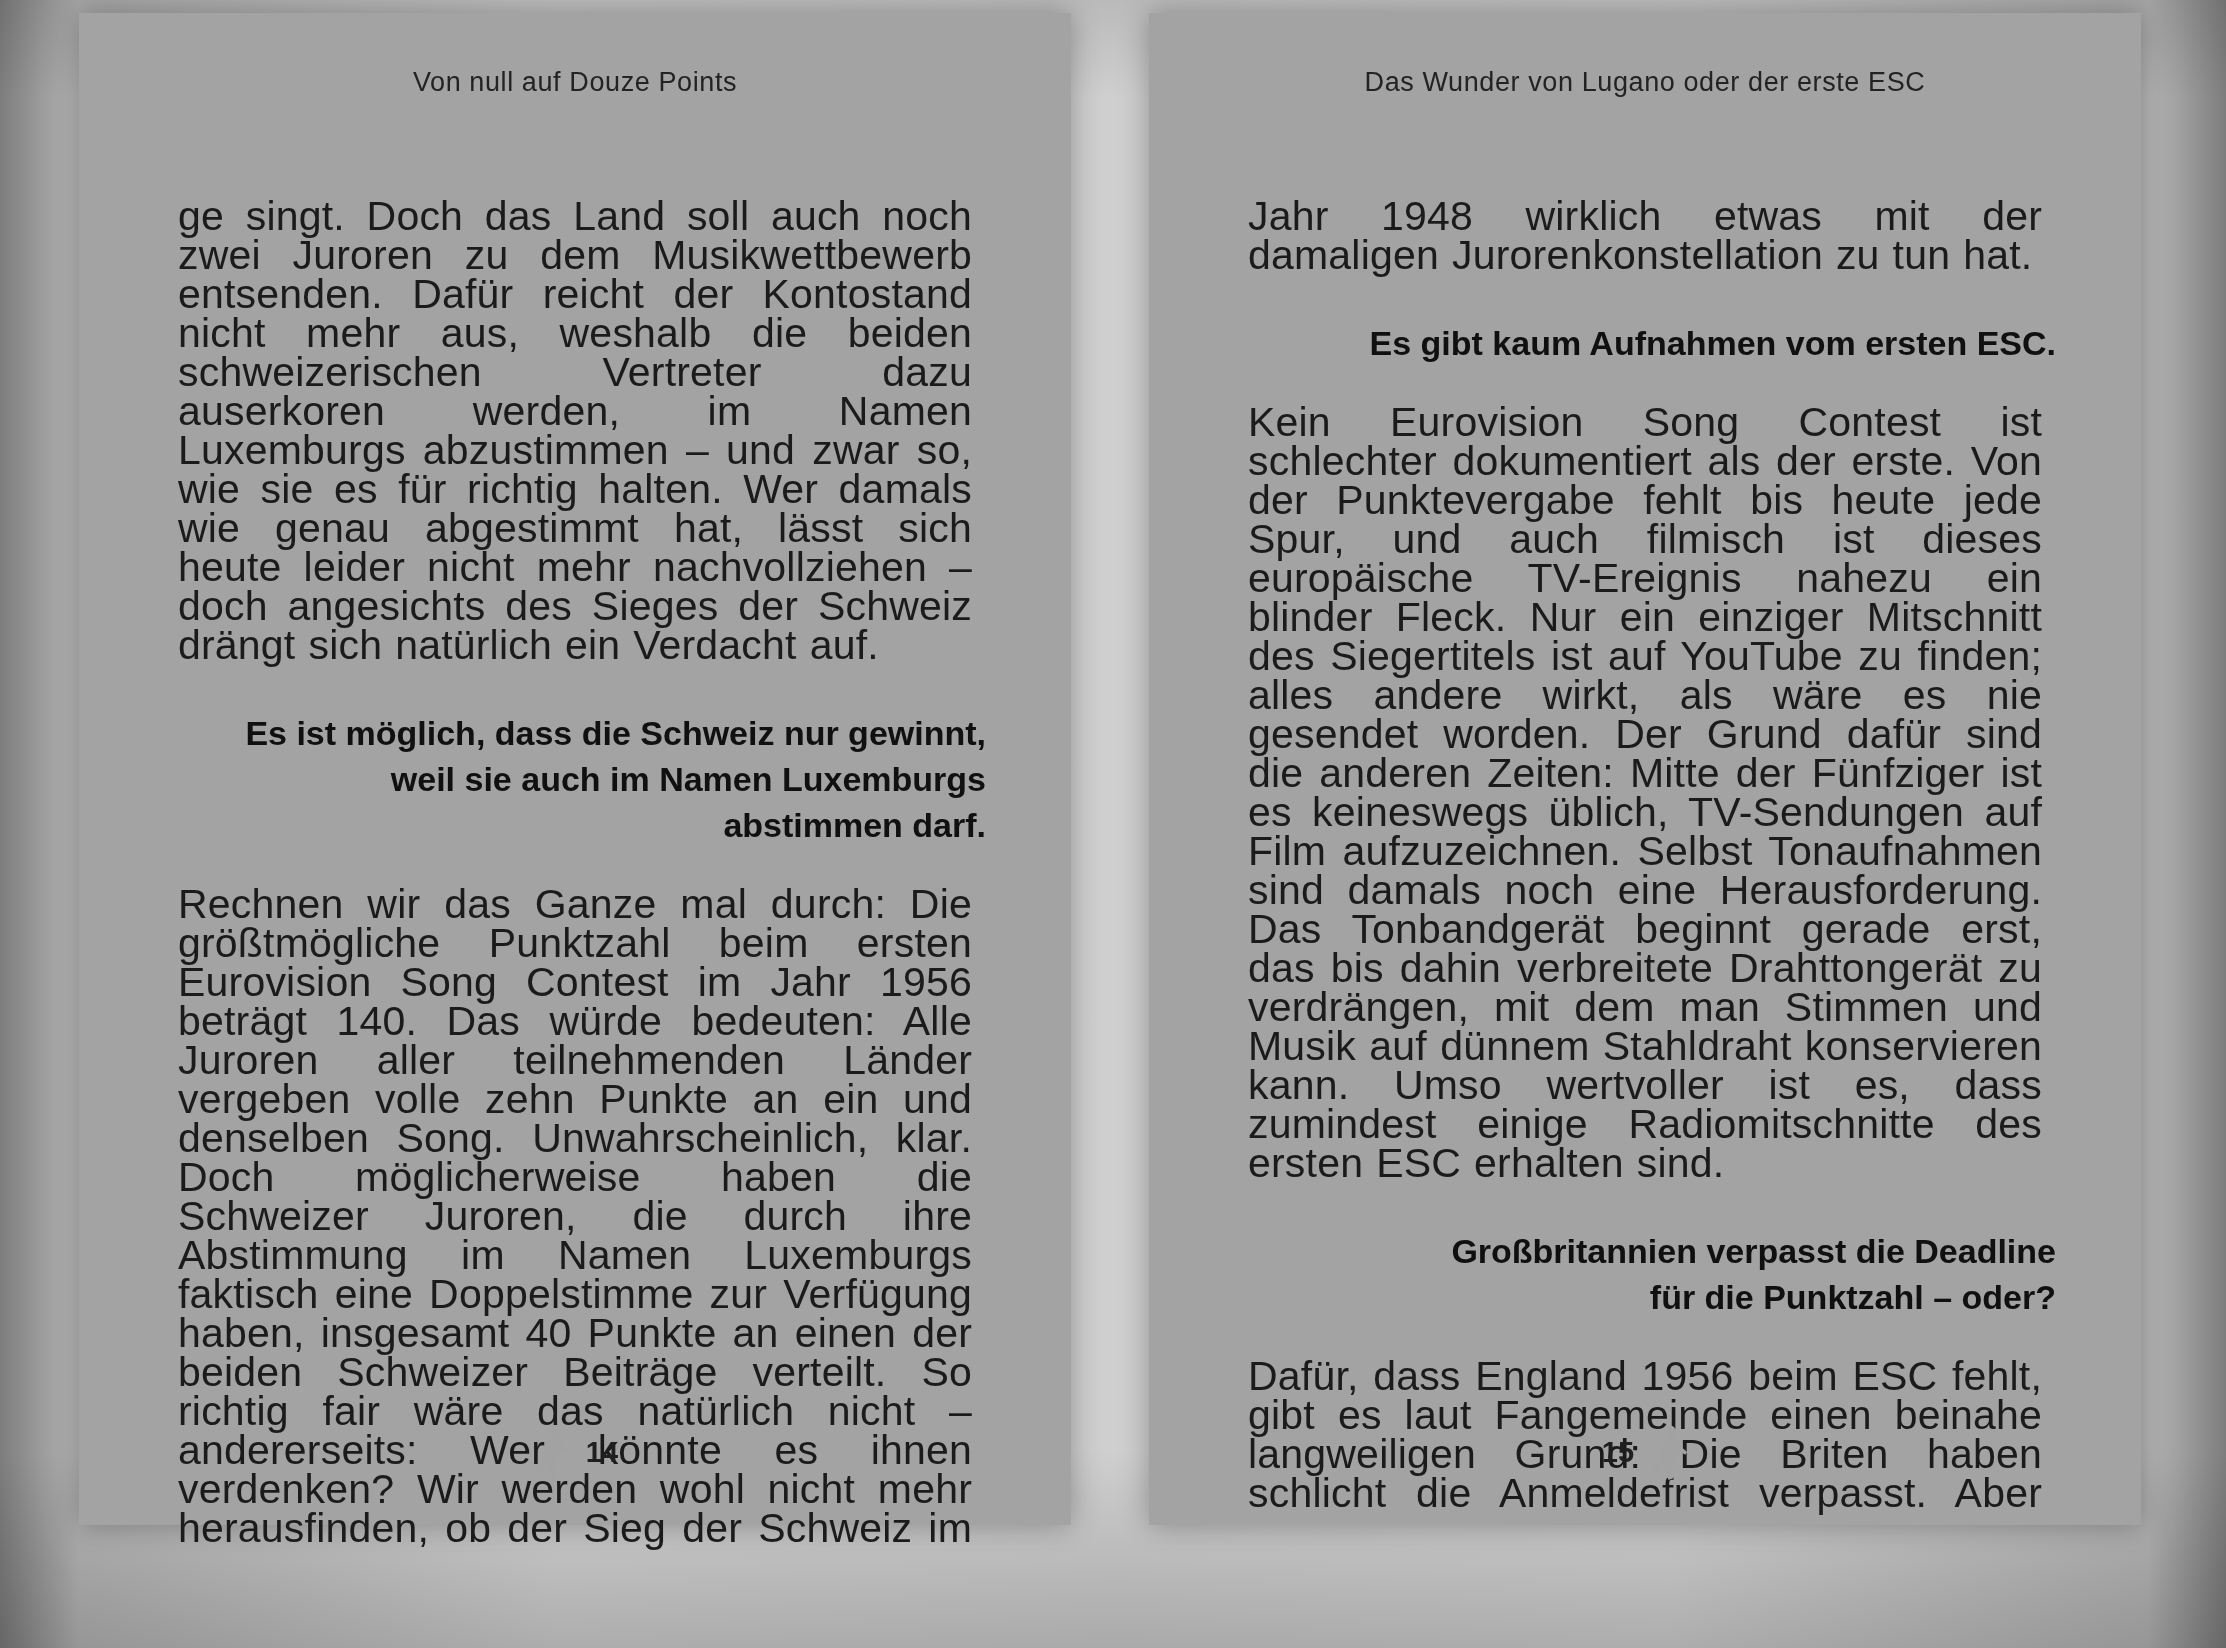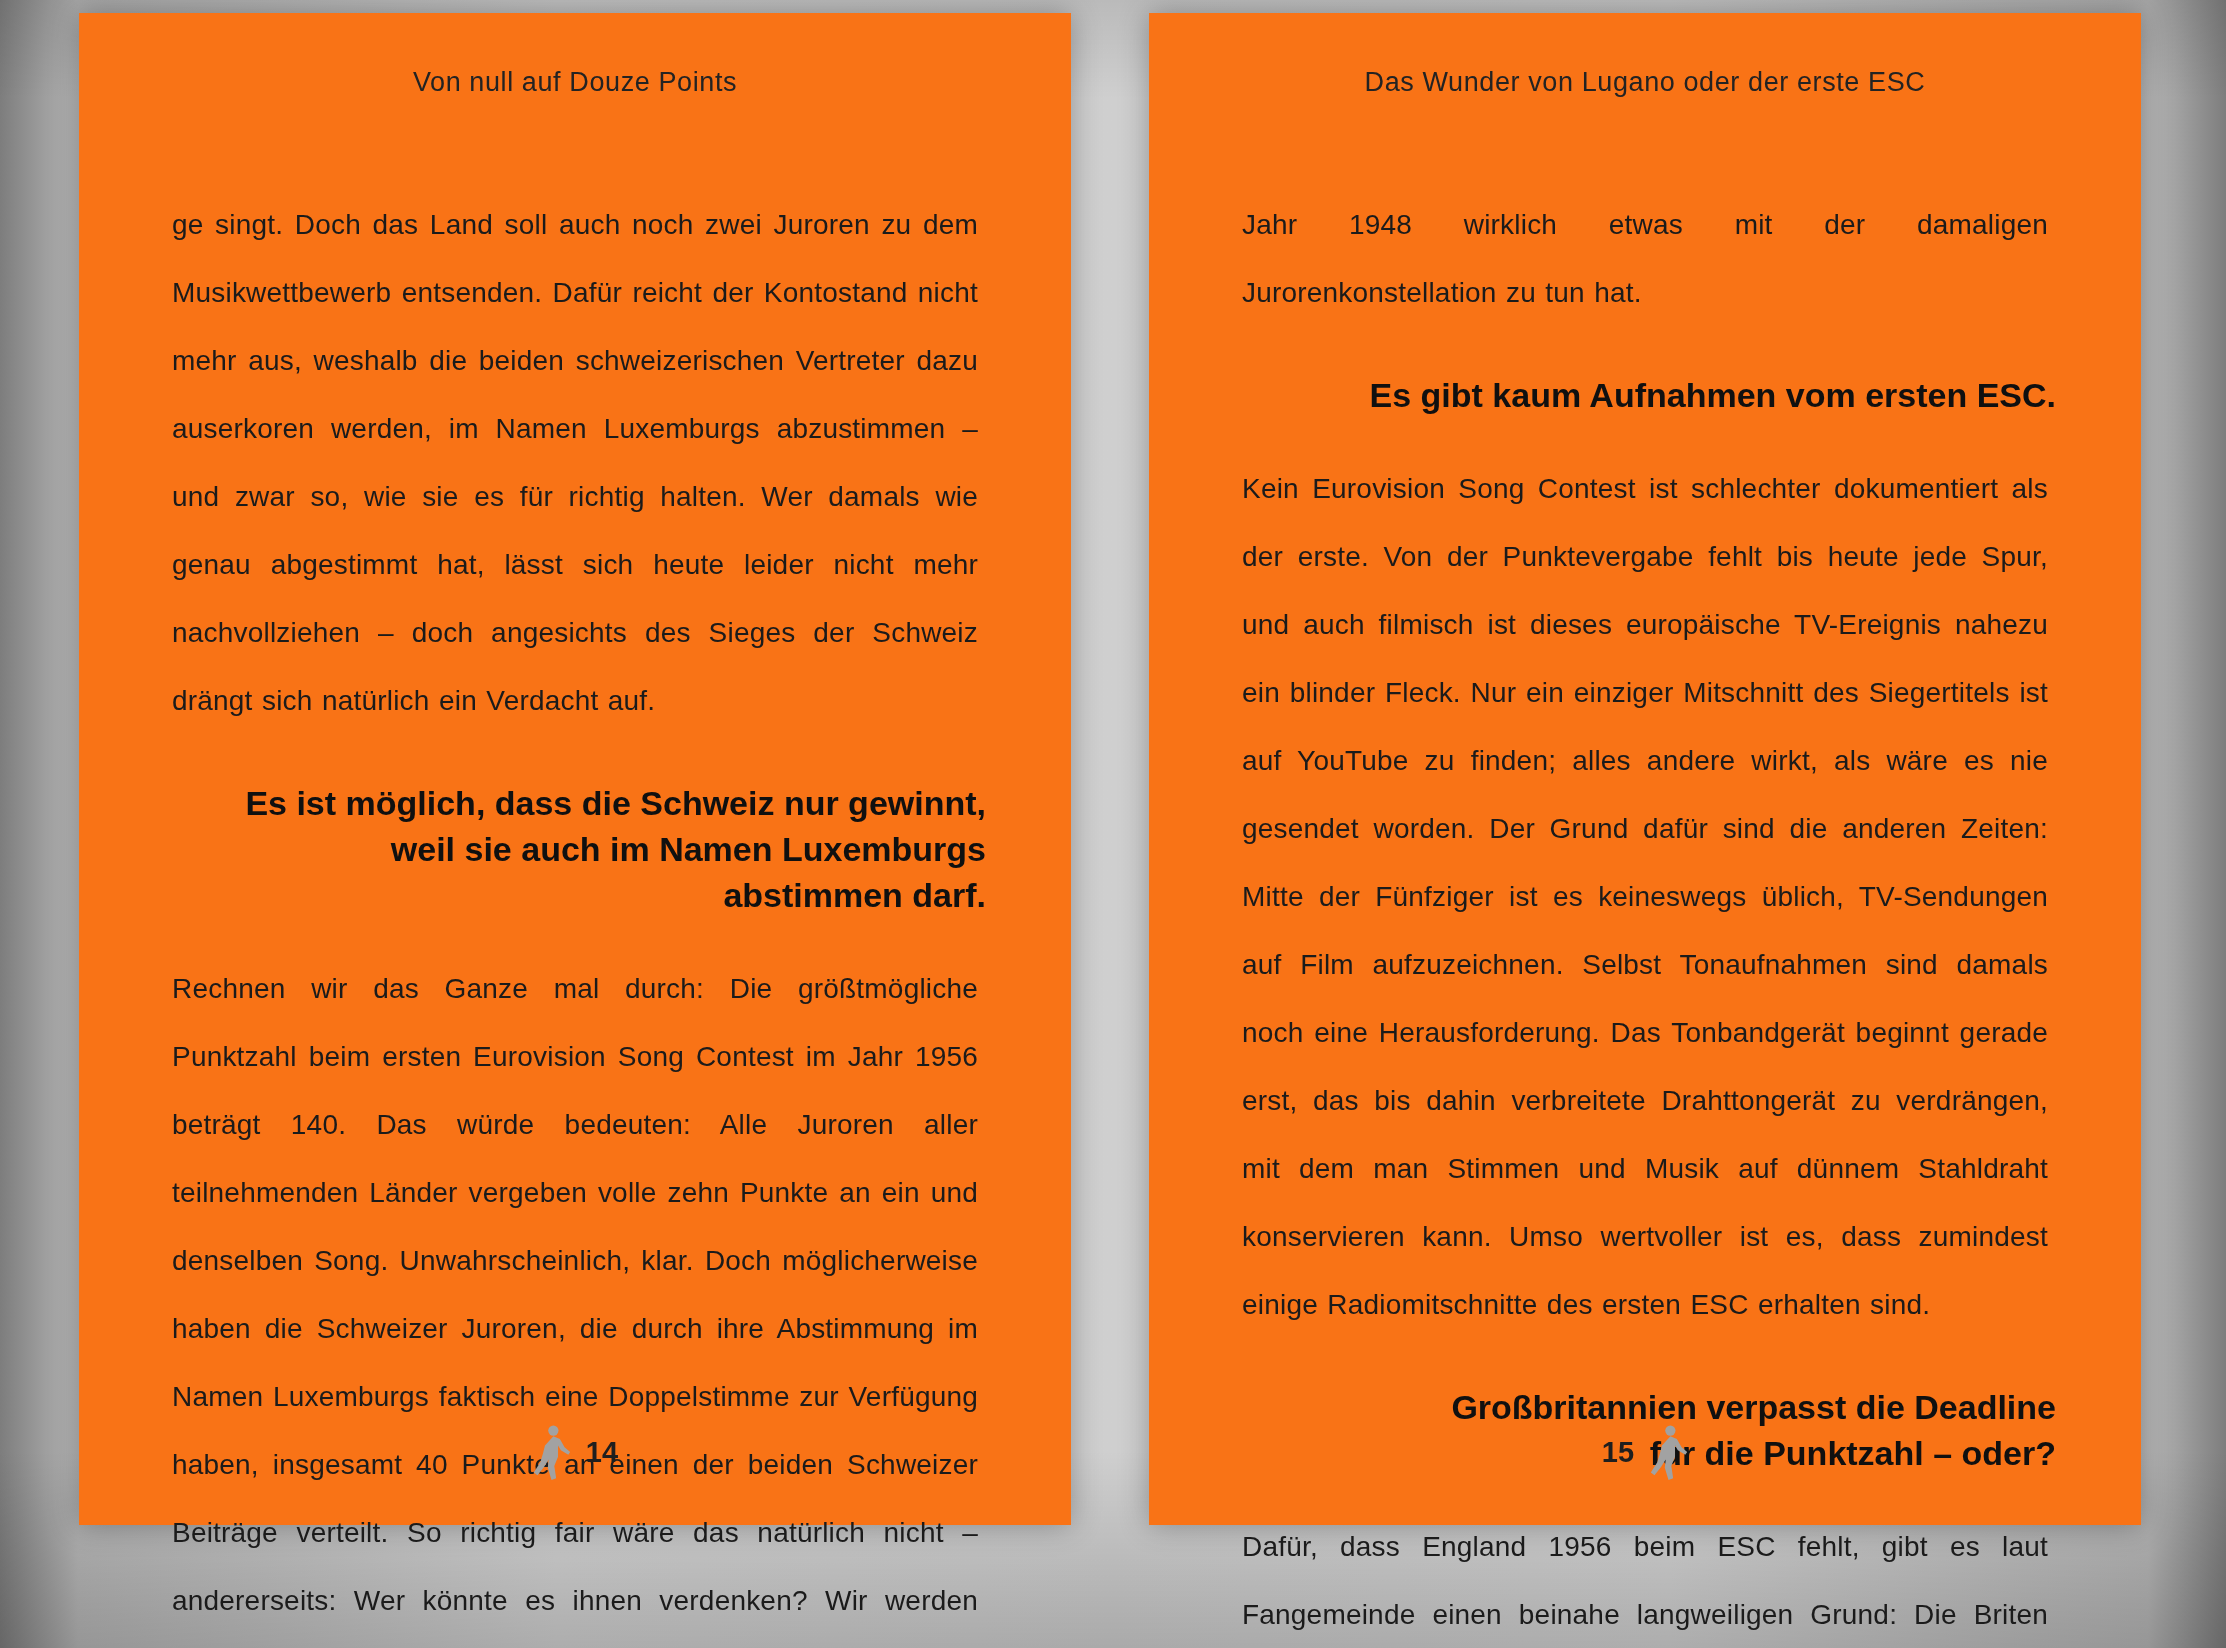--- a/index.html
+++ b/index.html
@@ -14,41 +14,41 @@
     font-family: "Liberation Sans", sans-serif;
     background:
       linear-gradient(to bottom, rgba(0,0,0,0.10) 0%, rgba(0,0,0,0) 6%, rgba(0,0,0,0) 88%, rgba(0,0,0,0.18) 100%),
       linear-gradient(to right, #7d7d7d 0%, #b7b7b7 3.5%, #d3d3d3 25%, #cfcfcf 50%, #d3d3d3 75%, #b7b7b7 96.5%, #7d7d7d 100%);
   }
   .page {
     position: absolute;
     top: 13px;
     width: 992px;
     height: 1512px;
-    background: #f97316;
+    background: #a3a3a3;
     box-shadow: 0 0 28px rgba(0,0,0,0.30);
     box-sizing: border-box;
   }
   .page-left  { left: 79px; }
   .page-right { left: 1149px; }
 
   .running-header {
     padding-top: 54px;
     text-align: center;
     font-size: 27px;
     letter-spacing: 0.6px;
     color: #232323;
   }
   .content {
     padding: 85px 85px 0 85px;
   }
   p.body {
-    margin: 8px;
-    font-size: 28px;
-    line-height: 68px;
+    margin: 14px;
+    font-size: 41px;
+    line-height: 39px;
     letter-spacing: 0.2px;
     word-spacing: 1.4px;
     text-align: justify;
     color: #1b1b1b;
   }
   p.body.cont {
     text-align-last: justify;
   }
   h2.section-heading {
     margin: 45px 0 37px 0;

